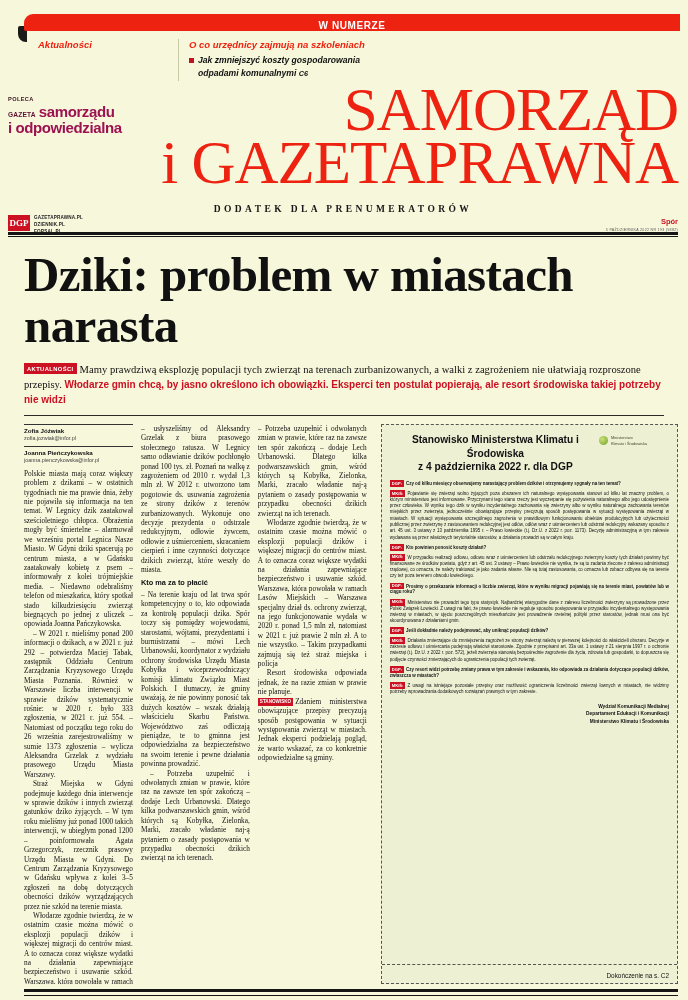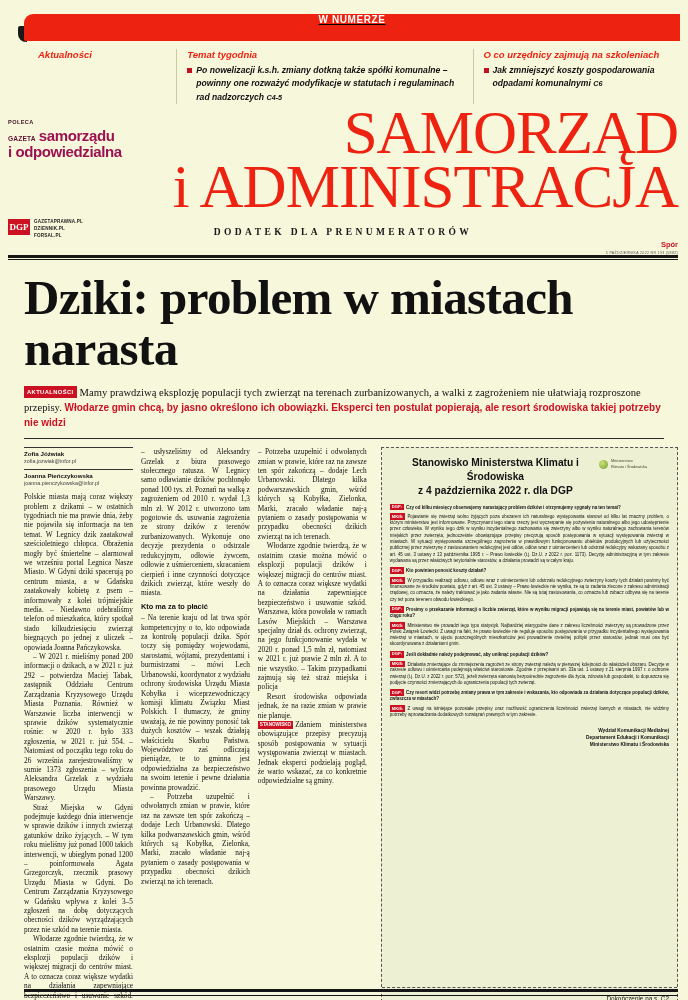--- a/index.html
+++ b/index.html
@@ -13,27 +13,26 @@
   }
   .page {
     position: absolute; inset: 0;
     background: #f7f7dc;
     padding: 0;
   }
 
   
   .wn-wrap { position: relative; margin: 14px 8px 0 24px; }
   .wn-band {
-    height: 27px;
+    height: 17px;
     background: #ee2211;
     border-top-left-radius: 9px;
     border-bottom-left-radius: 2px;
-    display: flex; align-items: flex-start; justify-content: center;
+    display: flex; align-items: flex-end; justify-content: center;
     position: relative;
-    text-decoration: underline;
   }
   .wn-band-txt {
     color: #ffffff; font-family: "Liberation Sans", sans-serif;
     font-weight: bold; font-size: 10px; letter-spacing: .6px;
   }
   .wn-fold {
     position: absolute; left: -6px; top: 12px; width: 9px; height: 16px;
     background: #1a1a1a;
     border-bottom-left-radius: 8px;
     border-top-left-radius: 2px;
@@ -87,21 +86,21 @@
   .mh-l2 { font-size: 61px; }
   .mh-sub {
     position: absolute; left: 0; right: 0; top: 113px; text-align: center;
     font-family: "Liberation Serif", serif; font-size: 9.5px;
     letter-spacing: 3.4px; color: #181818; font-weight: bold;
   }
   .mh-foot { position: absolute; left: 0; right: 0; bottom: 2px; }
   .mh-rule { height: 3px; background: #161616; }
   .mh-rule2 { height: 1px; background: #161616; margin-top: 1px; }
   .dgp-box {
-    position: absolute; left: 0; bottom: 20px; display: flex; align-items: flex-start; gap: 4px;
+    position: absolute; left: 0; bottom: 1px; display: flex; align-items: flex-start; gap: 4px;
   }
   .dgp-mark {
     width: 22px; height: 16px; background: #cc1122; color: #fff;
     font-family: "Liberation Serif", serif; font-size: 9px;
     display: flex; align-items: center; justify-content: center; font-weight: bold;
   }
   .dgp-urls {
     font-family: "Liberation Sans", sans-serif; font-size: 4.6px; font-weight: bold;
     line-height: 1.5; color: #222; letter-spacing: .2px;
   }
@@ -220,28 +219,20 @@
     <div class="wn-fold"></div>
     <div class="wn-band">
       <span class="wn-band-txt">W NUMERZE</span>
     </div>
     <div class="wn-cols">
 
       <div class="wn-col c1">
         <div class="wn-kicker">Aktualności</div>
       </div>
 
-      <div class="wn-col c2">
-        <div class="wn-kicker">Temat tygodnia</div>
-        <div class="wn-item">
-          <span class="wn-sq"></span>
-          <span class="wn-txt"><span>Po nowelizacji k.s.h. zmiany dotkną także spółki komunalne – powinny one rozważyć modyfikacje w statutach i regulaminach rad nadzorczych</span>
-            <span class="wn-pg">C4-5</span></span>
-        </div>
-      </div>
 
       <div class="wn-col c3">
         <div class="wn-kicker">O co urzędnicy zajmują na szkoleniach</div>
         <div class="wn-item">
           <span class="wn-sq"></span>
           <span class="wn-txt"><span>Jak zmniejszyć koszty gospodarowania odpadami komunalnymi</span>
             <span class="wn-pg">C6</span></span>
         </div>
       </div>
 
@@ -254,21 +245,21 @@
       <div class="poleca">POLECA</div>
       <div class="row1">
         <span class="gazeta">GAZETA</span>
         <span class="big1">samorządu</span>
       </div>
       <div class="big2">i odpowiedzialna</div>
     </div>
 
     <div class="mh-title">
       <div class="mh-l1">SAMORZĄD</div>
-      <div class="mh-l2">i ADMINISTRACJA</div>
+      <div class="mh-l2">i GAZETAPRAWNA</div>
     </div>
 
     <div class="mh-sub">DODATEK DLA PRENUMERATORÓW</div>
 
     <div class="mh-foot">
       <div class="dgp-box">
         <div class="dgp-mark">DGP</div>
         <div class="dgp-urls">
           <div>GAZETAPRAWNA.PL</div>
           <div>DZIENNIK.PL</div>

